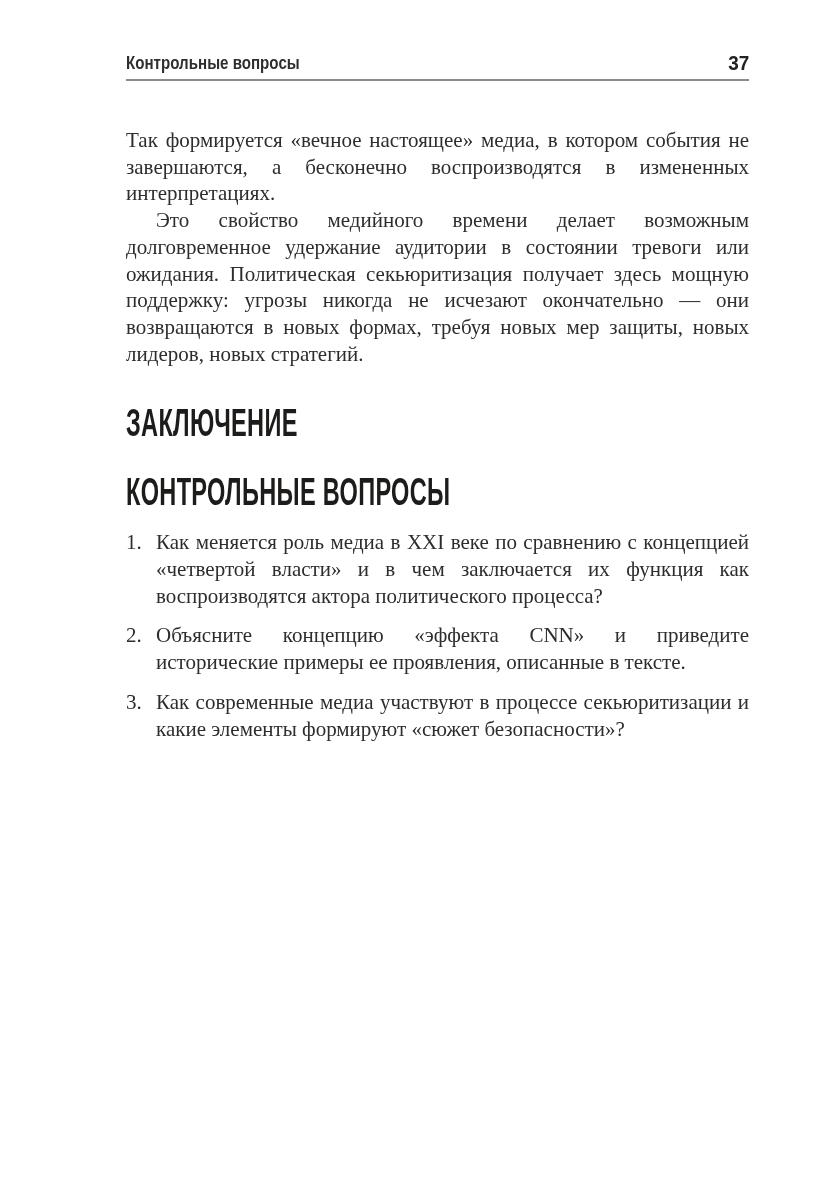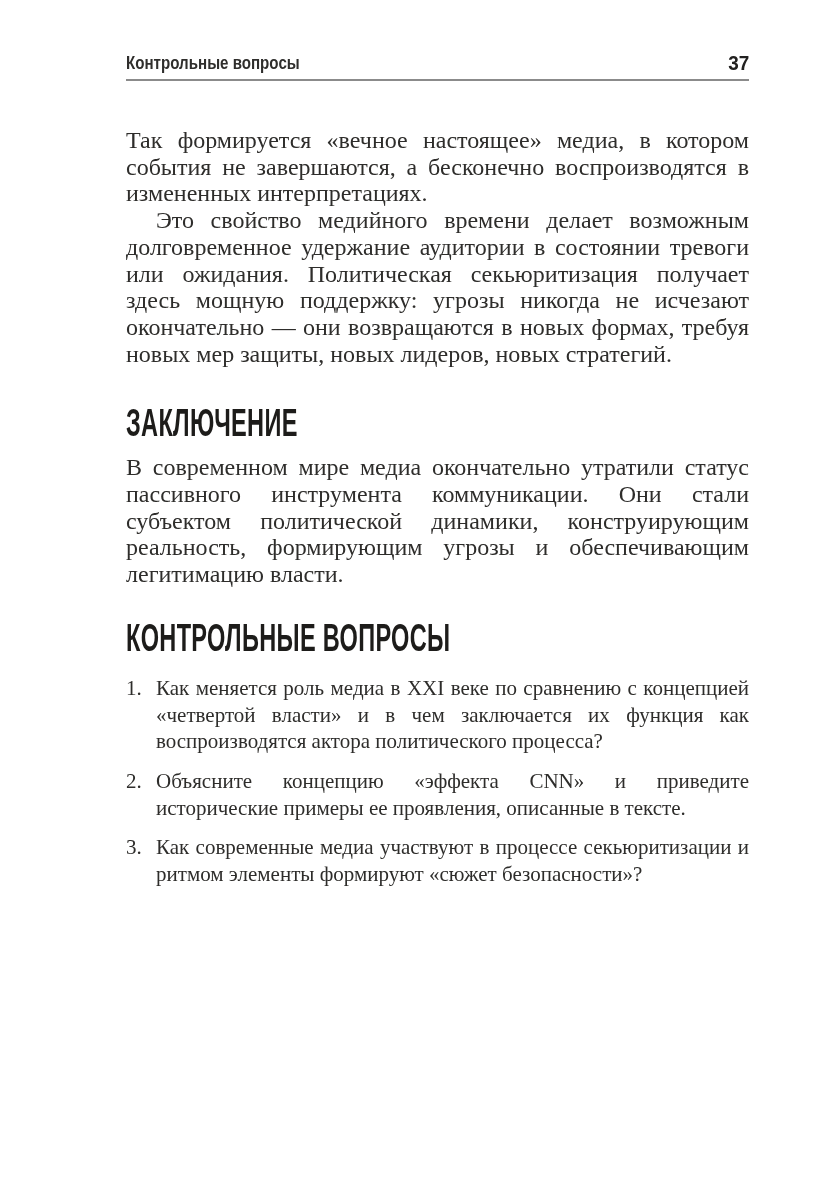--- a/index.html
+++ b/index.html
@@ -40,21 +40,21 @@
     font-weight: bold;
     font-size: 21px;
     line-height: 21px;
     color: #222120;
     transform: scaleX(0.9);
     transform-origin: right bottom;
   }
   
   .bodytext { margin-top: 46px; }
   p.para {
-    font-size: 24px;
+    font-size: 21px;
     line-height: 26.7px;
     text-align: justify;
     hyphens: auto;
     -webkit-hyphens: auto;
   }
   p.para.indent { text-indent: 30px; font-family: Liberation Serif, serif; }
   
   h2.section-heading {
     font-family: "Liberation Sans", sans-serif;
     font-weight: bold;
@@ -99,35 +99,34 @@
 
   <main class="bodytext">
 
     <section>
       <p class="para">Так формируется «вечное настоящее» медиа, в котором события не завершаются, а бесконечно воспроизводятся в измененных интерпретациях.</p>
       <p class="para indent">Это свойство медийного времени делает возможным долговременное удержание аудитории в состоянии тревоги или ожидания. Политическая секьюритизация получает здесь мощную поддержку: угрозы никогда не исчезают окончательно — они возвращаются в новых формах, требуя новых мер защиты, новых лидеров, новых стратегий.</p>
     </section>
 
     <section>
       <h2 class="section-heading conclusion-heading">ЗАКЛЮЧЕНИЕ</h2>
-      <p class="para">В современном мире медиа окончательно утратили статус пассивного инструмента коммуникации. Они стали субъектом политической динамики, конструирующим реальность, формирующим угрозы и обеспечивающим легитимацию власти.</p>
     </section>
 
     <section>
       <h2 class="section-heading questions-heading">КОНТРОЛЬНЫЕ ВОПРОСЫ</h2>
       <ol class="questions">
         <li class="question">
           <span class="q-num">1.</span>
           <span class="q-text">Как меняется роль медиа в XXI веке по сравнению с концепцией «четвертой власти» и в чем заключается их функция как воспроизводятся актора политического процесса?</span>
         </li>
         <li class="question">
           <span class="q-num">2.</span>
           <span class="q-text">Объясните концепцию «эффекта CNN» и приведите исторические примеры ее проявления, описанные в тексте.</span>
         </li>
         <li class="question">
           <span class="q-num">3.</span>
-          <span class="q-text">Как современные медиа участвуют в процессе секьюритизации и ритмом элементы формируют «сюжет безопасности»?</span>
+          <span class="q-text">Как современные медиа участвуют в процессе секьюритизации и какие элементы формируют «сюжет безопасности»?</span>
         </li>
       </ol>
     </section>
 
   </main>
 </div>
 
 </body></html>

